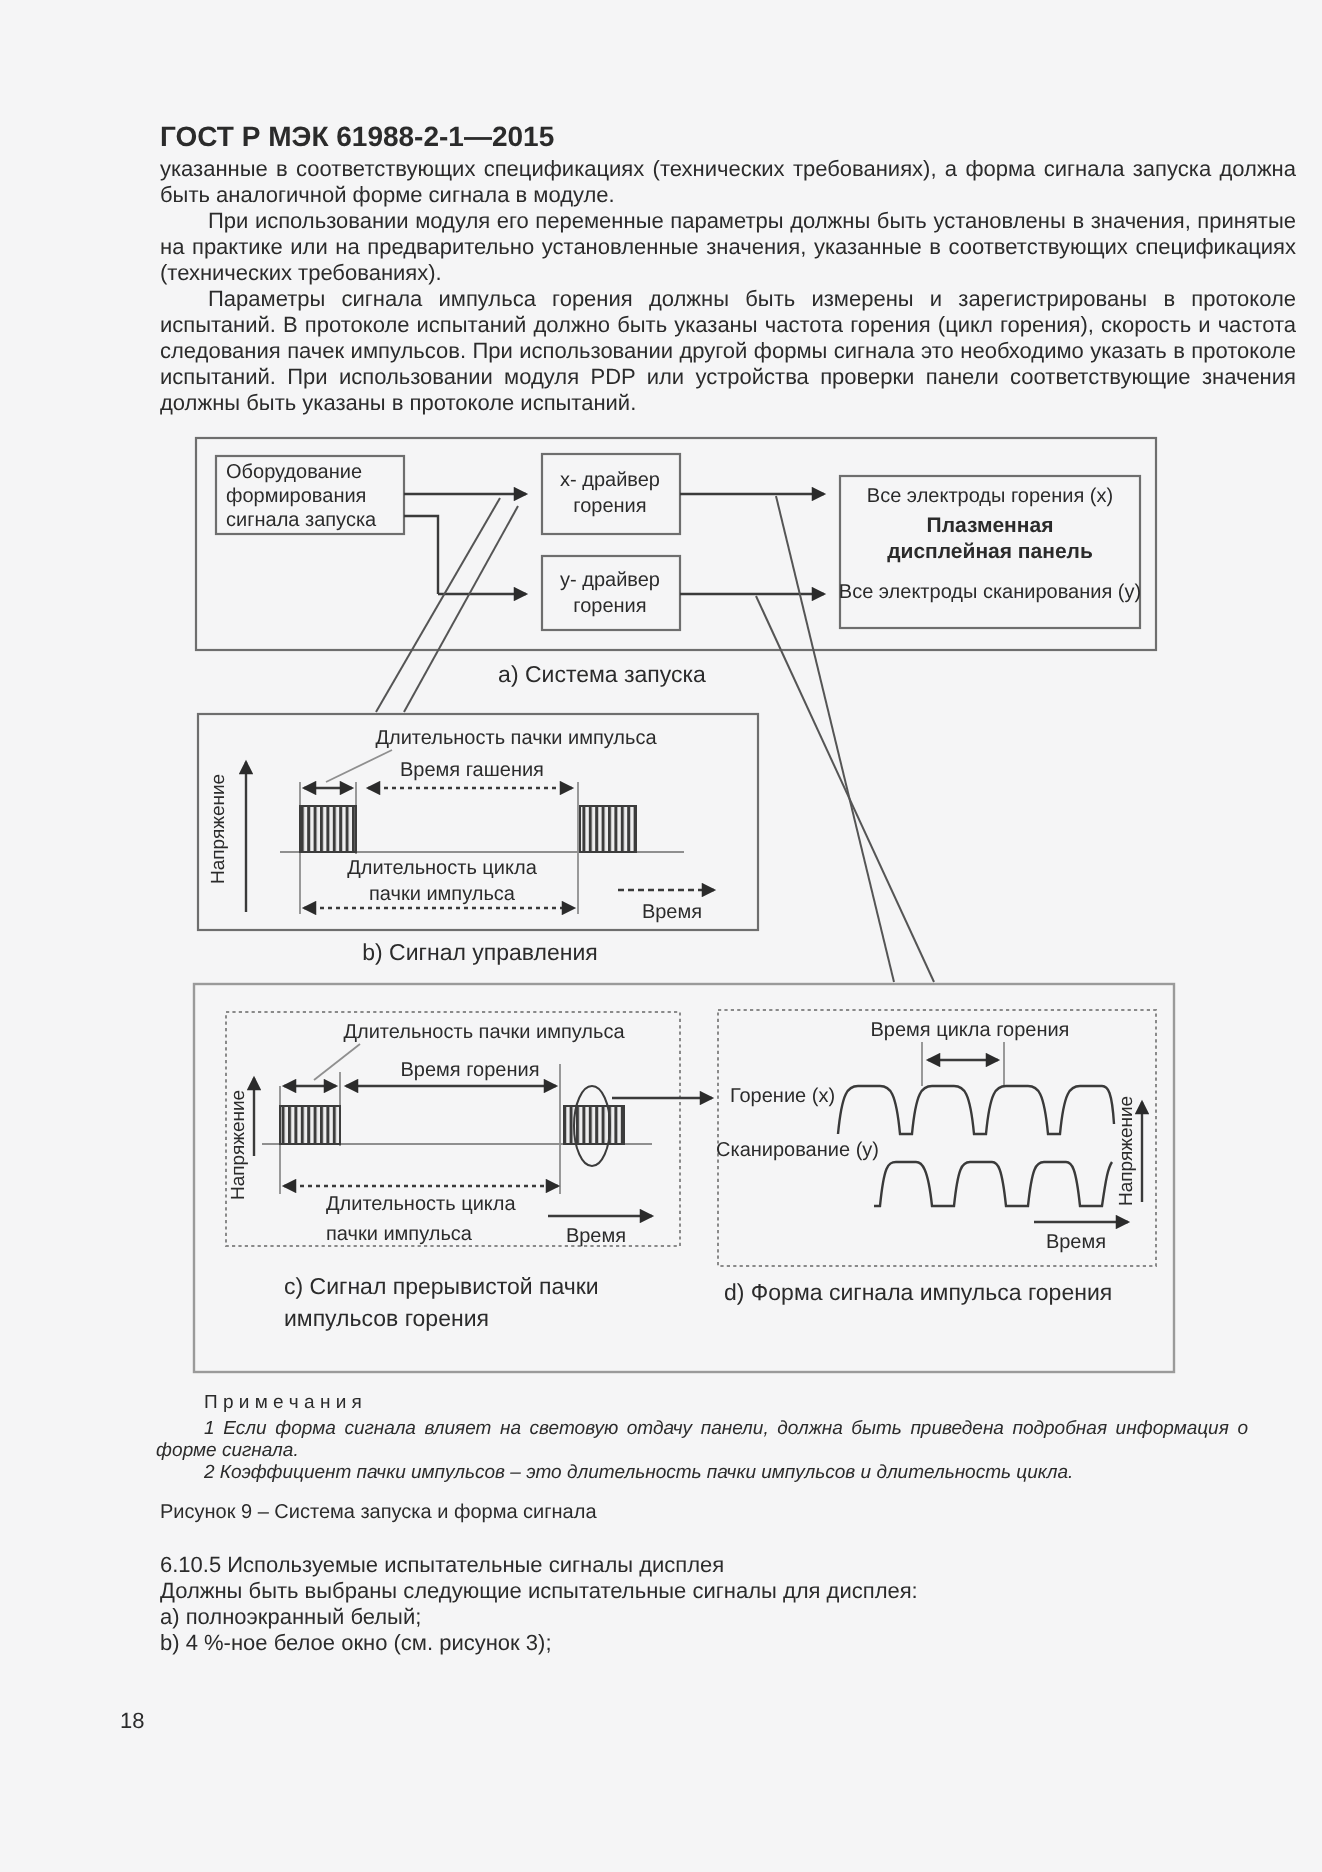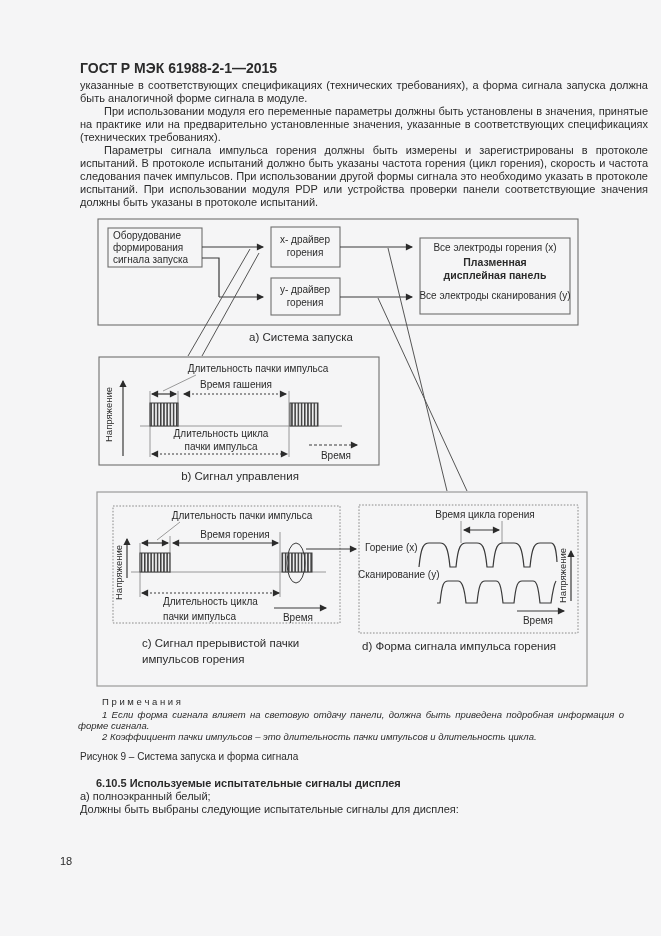--- a/index.html
+++ b/index.html
@@ -23,21 +23,21 @@
   .bigbox{stroke:#9a9a9a;stroke-width:1.2;fill:none;}
   .dotbox{stroke:#8a8a8a;stroke-width:1;stroke-dasharray:1.6 1.6;fill:none;}
   .dotted{stroke-dasharray:2 2;}
   .dashed{stroke-dasharray:3 2;}
   .diag{stroke:#555;stroke-width:1;fill:none;}
   .notes{position:absolute;left:78px;top:696px;width:546px;font-size:9.5px;line-height:11px;}
   .notes .note-title{margin-left:24px;margin-bottom:2px;}
   .notes p{margin:0;text-indent:24px;text-align:justify;font-style:italic;}
   .fig-caption{position:absolute;left:80px;top:751px;width:500px;text-align:left;font-size:10px;}
   .section{position:absolute;left:80px;top:777px;width:568px;font-size:11px;line-height:13px;}
-  .sec-heading{font-weight:bold;margin-left:16px;}
+  .sec-heading{font-weight:normal;}
   .page-num{position:absolute;left:60px;top:855px;font-size:11px;}
 </style>
 </head>
 <body>
 
 <div class="page">
 
   <div class="running-header">ГОСТ Р МЭК 61988-2-1—2015</div>
 
   <div class="body-text">
@@ -187,19 +187,20 @@
   <div class="notes">
     <div class="note-title">П р и м е ч а н и я</div>
     <p>1 Если форма сигнала влияет на световую отдачу панели, должна быть приведена подробная информация о форме сигнала.</p>
     <p>2 Коэффициент пачки импульсов – это длительность пачки импульсов и длительность цикла.</p>
   </div>
 
   <div class="fig-caption">Рисунок 9 – Система запуска и форма сигнала</div>
 
   <div class="section">
     <div class="sec-heading">6.10.5 Используемые испытательные сигналы дисплея</div>
+    <div>Должны быть выбраны следующие испытательные сигналы для дисплея:</div>
     <div>a) полноэкранный белый;</div>
-    <div>Должны быть выбраны следующие испытательные сигналы для дисплея:</div>
+    <div>b) 4 %-ное белое окно (см. рисунок 3);</div>
   </div>
 
   <div class="page-num">18</div>
 
 </div>
 
 </body></html>

